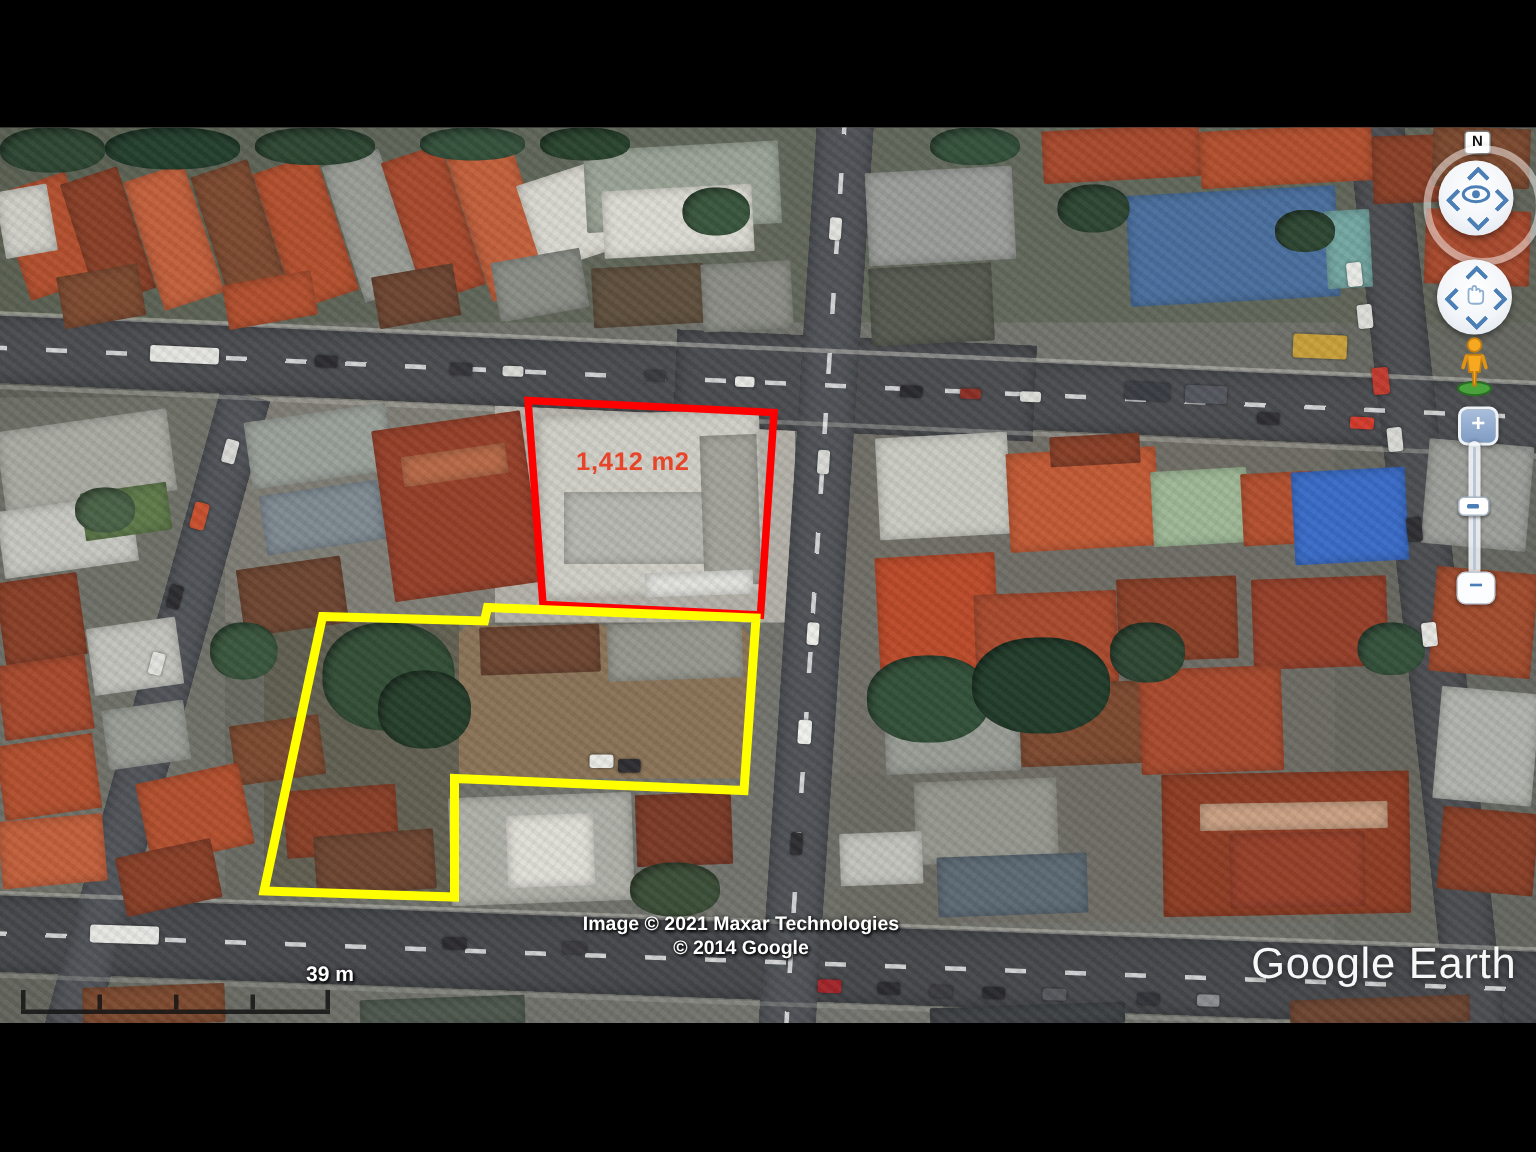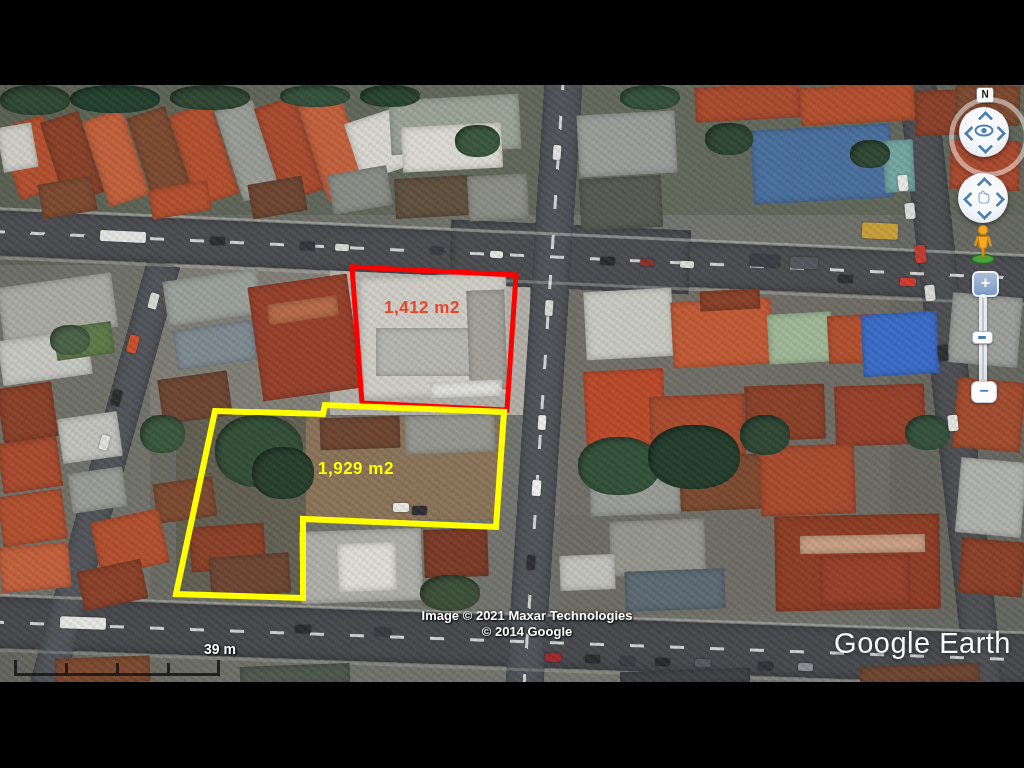--- a/index.html
+++ b/index.html
@@ -16,21 +16,21 @@
                   repeating-linear-gradient(127deg,rgba(0,0,0,.03) 0 2px,transparent 2px 5px);}
   .it{position:absolute;}
   .bld{box-shadow:inset 0 0 7px rgba(0,0,0,.28);border-radius:1px;}
   .road{box-shadow:inset 0 0 10px rgba(0,0,0,.35);}
   .tree{border-radius:46%;box-shadow:inset 2px 2px 6px rgba(0,0,0,.45);}
   .car{border-radius:2px;box-shadow:0 0 2px rgba(0,0,0,.55);}
   .dash-h{background-image:repeating-linear-gradient(90deg,rgba(255,255,255,.75) 0 14px,transparent 14px 40px);}
   .dash-v{background-image:repeating-linear-gradient(180deg,rgba(255,255,255,.75) 0 14px,transparent 14px 40px);}
   #parcel-svg{position:absolute;left:0;top:0;pointer-events:none;}
   .parcel-label{position:absolute;font-size:17px;font-weight:700;letter-spacing:.5px;white-space:nowrap;}
-  .attribution{position:absolute;left:317px;top:523px;width:420px;text-align:center;color:#fff;
+  .attribution{position:absolute;left:284px;top:523px;width:420px;text-align:center;color:#fff;
        font-size:13px;font-weight:700;line-height:16px;
        text-shadow:1px 1px 2px rgba(0,0,0,.95),0 0 3px rgba(0,0,0,.85);}
   .watermark{position:absolute;right:13px;top:542px;font-size:29px;font-weight:400;letter-spacing:.5px;
        color:rgba(255,255,255,.96);text-shadow:0 1px 4px rgba(0,0,0,.55);}
   .scalebar{position:absolute;left:14px;top:556px;width:206px;height:34px;}
   .scale-label{position:absolute;right:-16px;top:0;color:#fff;font-size:14px;font-weight:700;
        text-shadow:1px 1px 2px #000,0 0 3px #000;}
   .scale-line{position:absolute;left:0;top:32px;width:206px;height:2.5px;background:rgba(20,20,20,.85);}
   .tick{position:absolute;width:2.5px;background:rgba(20,20,20,.85);}
   
@@ -240,21 +240,20 @@
           <div class="it car" style="left: 412px; top: 421px; width: 15px; height: 9px; background: rgb(46, 46, 50);"></div>
         </div>
     </div>
 
     <svg id="parcel-svg" width="1024" height="597">
       <polygon id="poly-red" fill="none" stroke-linejoin="miter" points="352,182 516,190 507,325 362,318" stroke="#ff0000" stroke-width="5"></polygon>
       <polygon id="poly-yellow" fill="none" stroke-linejoin="miter" points="215,326 323,329 325,320 504,327 496,442 303,434 303,513 176,509" stroke="#ffff00" stroke-width="6"></polygon>
     </svg>
 
     <div class="parcel-label" id="label-red" style="left: 384px; top: 213px; color: rgb(232, 68, 42);">1,412 m2</div>
-    <div class="parcel-label" id="label-yellow" style="left: 318px; top: 374px; color: rgb(255, 255, 0);">1,929 m2</div>
 
     <div class="attribution">
       <div>Image © 2021 Maxar Technologies</div>
       <div>© 2014 Google</div>
     </div>
 
     <div class="watermark">Google Earth</div>
 
     <div class="scalebar">
       <div class="scale-label">39 m</div>

